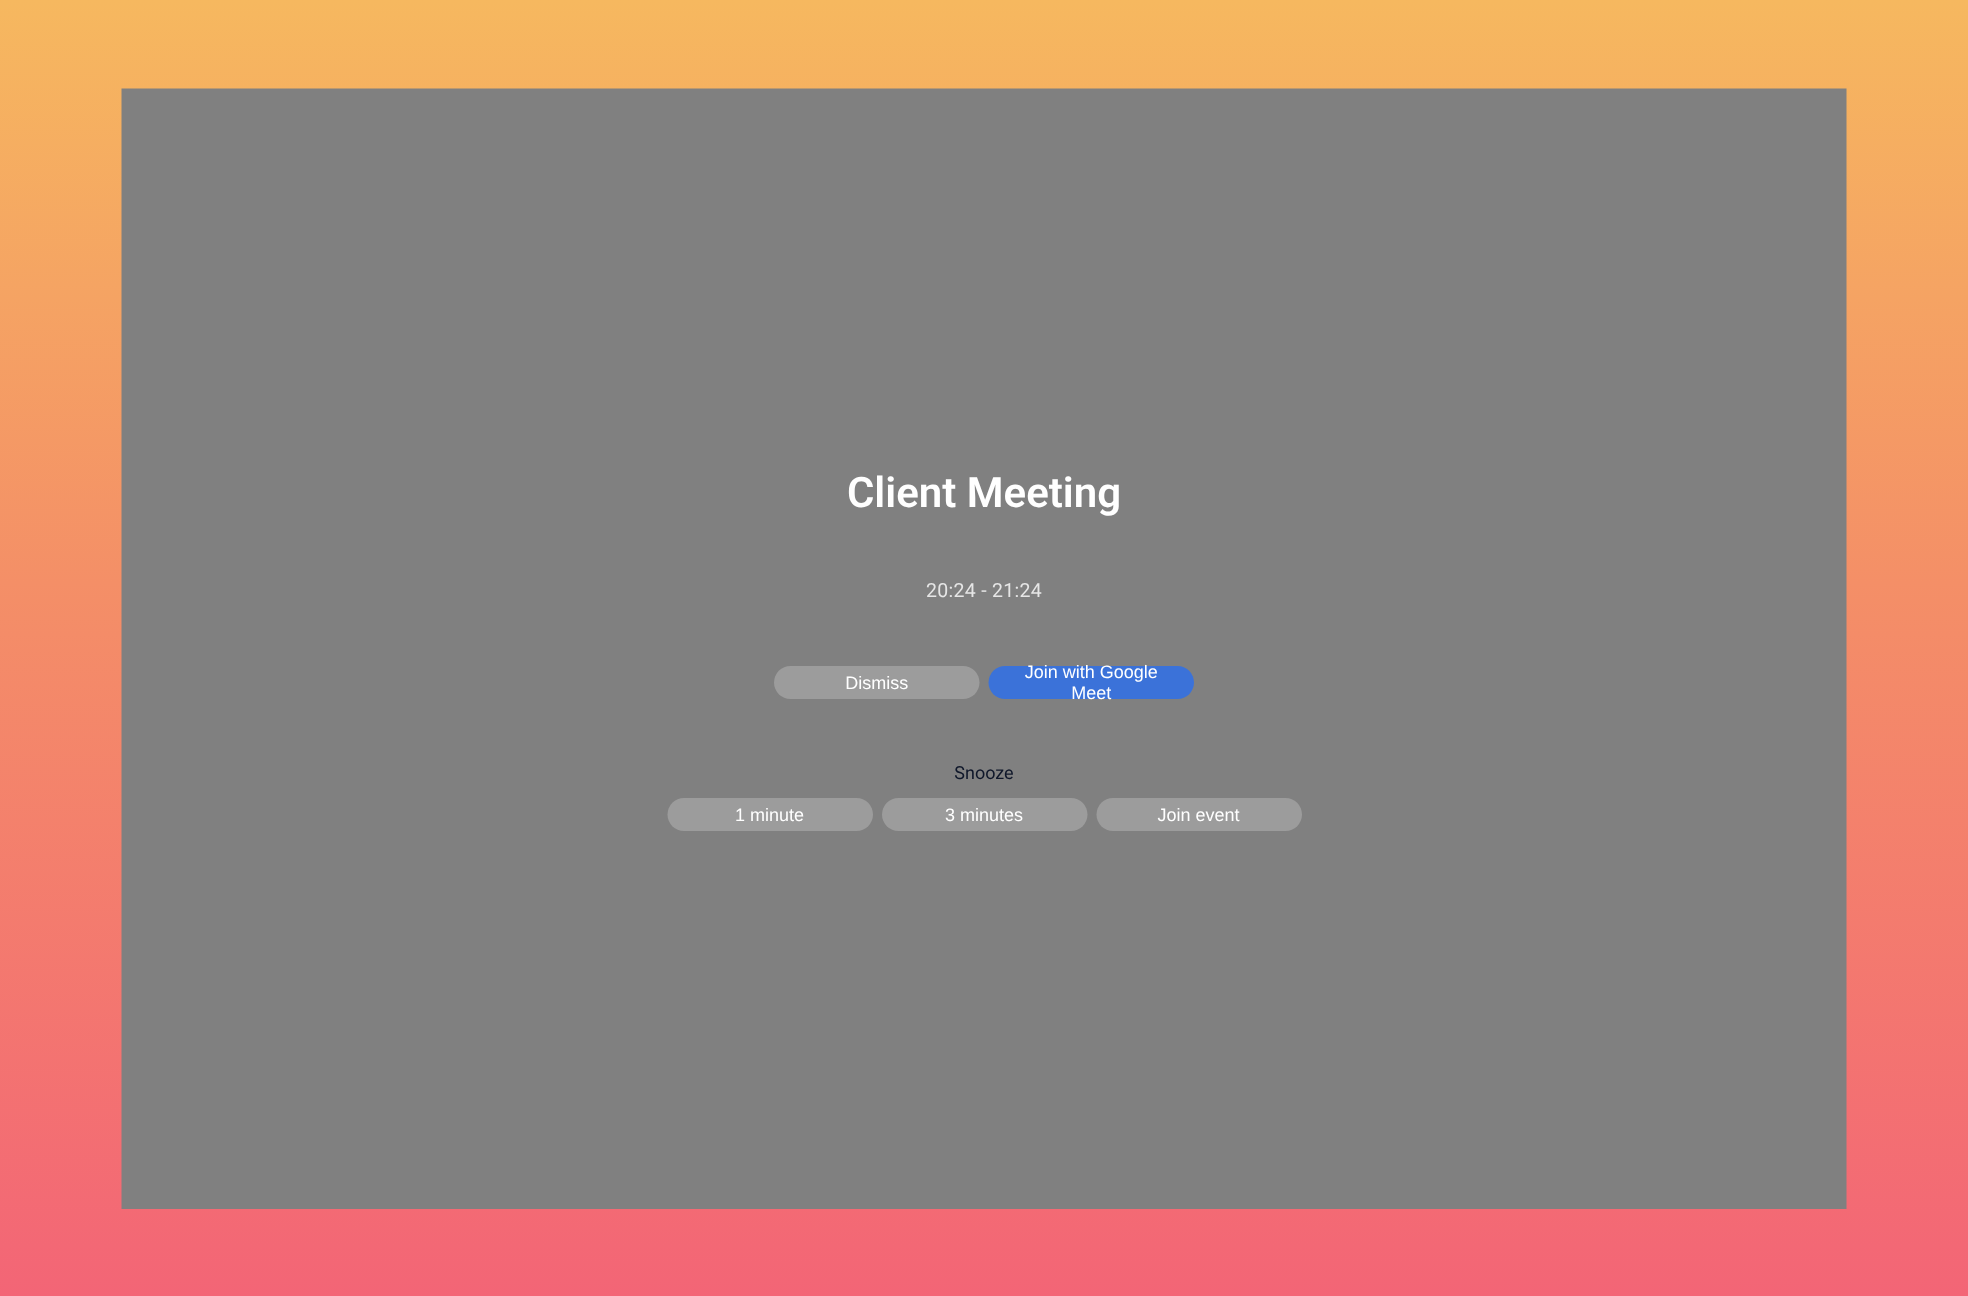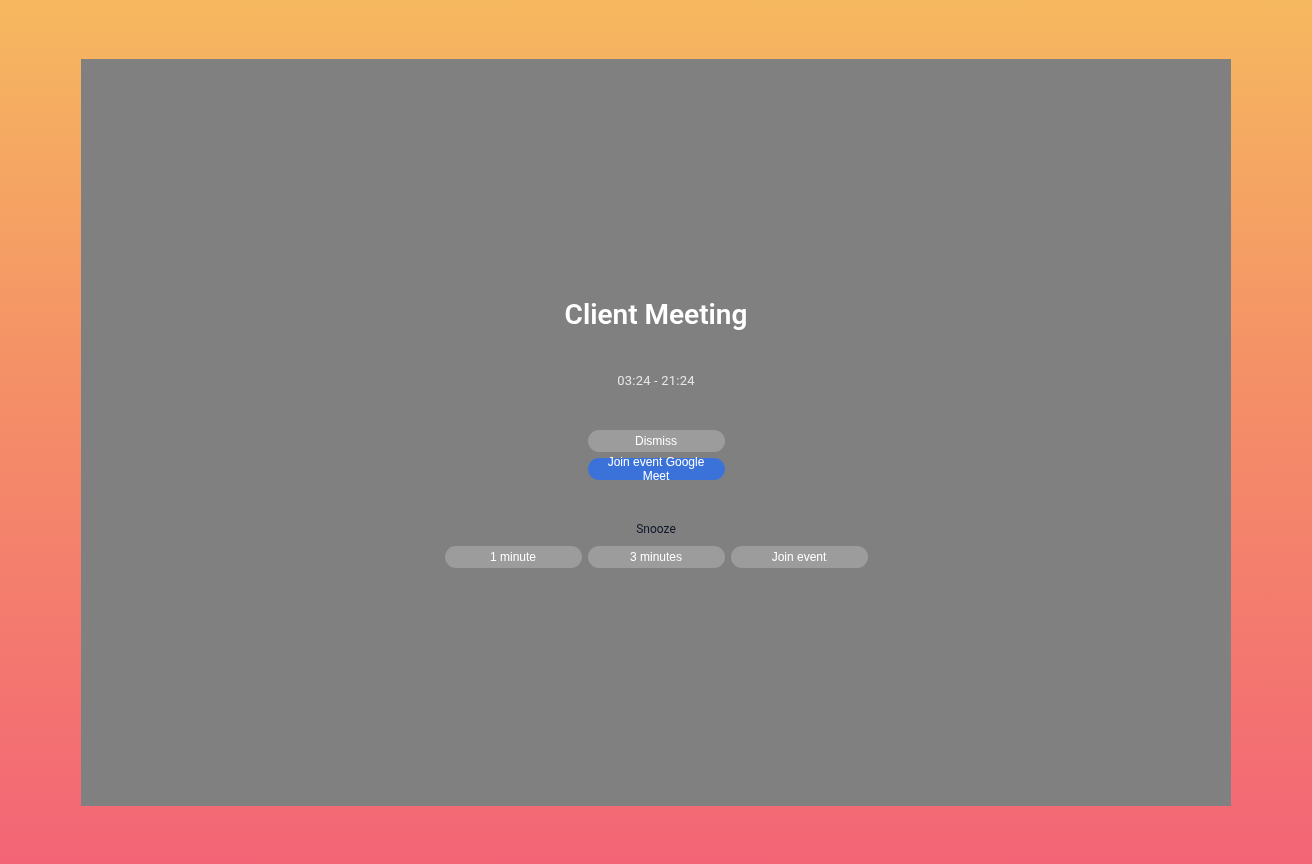--- a/index.html
+++ b/index.html
@@ -44,21 +44,20 @@
     color: #e6e6e6;
     text-align: center;
     letter-spacing: 0.2px;
   }
   .action-row {
     margin-top: 42px;
     display: flex;
     gap: 6px;
     align-items: center;
     justify-content: center;
-    flex-direction: column;
   }
   .btn {
     border: none;
     border-radius: 12px;
     font-size: 12px;
     font-weight: 500;
     height: 22px;
     display: inline-flex;
     align-items: center;
     justify-content: center;
@@ -88,25 +87,25 @@
     justify-content: space-between;
   }
   .btn-snooze { width: 137px; background: rgba(255,255,255,0.22); }
 </style>
 </head>
 <body>
 
 <div class="inner-frame">
   <div class="notification">
     <h1 class="title">Client Meeting</h1>
-    <div class="time">03:24 - 21:24</div>
+    <div class="time">20:24 - 21:24</div>
 
     <div class="action-row">
       <button class="btn btn-secondary btn-dismiss">Dismiss</button>
-      <button class="btn btn-primary btn-join">Join event Google Meet</button>
+      <button class="btn btn-primary btn-join">Join with Google Meet</button>
     </div>
 
     <div class="snooze-label">Snooze</div>
     <div class="snooze-row">
       <button class="btn btn-snooze">1 minute</button>
       <button class="btn btn-snooze">3 minutes</button>
       <button class="btn btn-snooze">Join event</button>
     </div>
   </div>
 </div>

